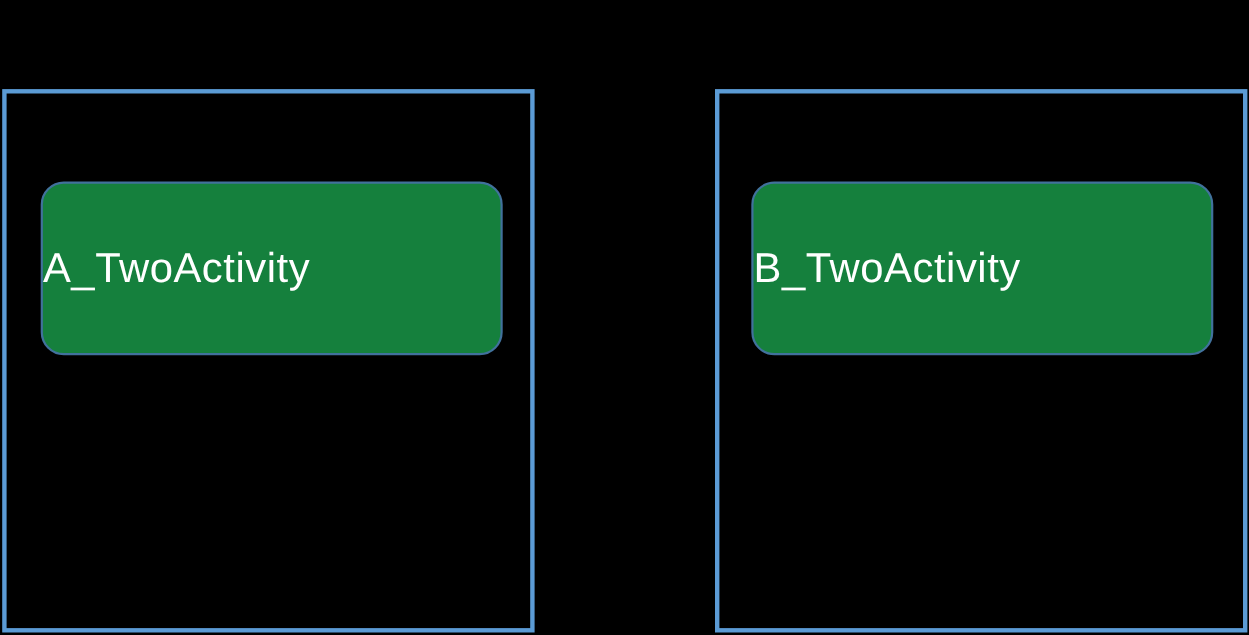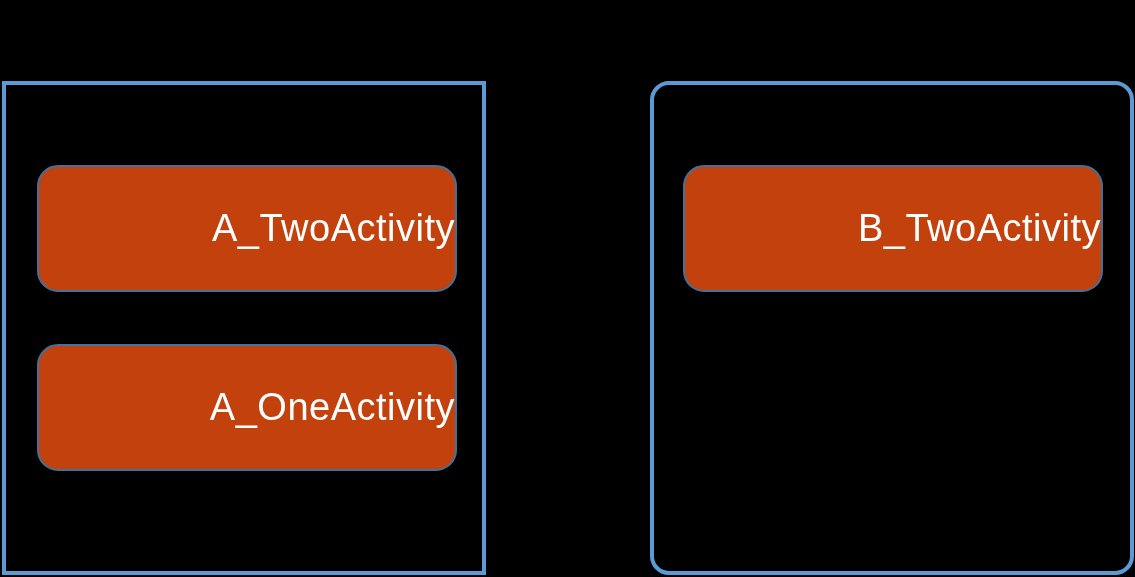--- a/index.html
+++ b/index.html
@@ -20,32 +20,32 @@
   .stack {
     position: absolute;
     top: 81px;
     width: 484px;
     height: 494px;
     border: 4px solid #5B9BD5;
     box-sizing: border-box;
     background: transparent;
   }
   .stack-a { left: 2px; }
-  .stack-b { left: 650px; border-radius: 19px; }
+  .stack-b { left: 650px; }
   .card {
     position: absolute;
     width: 420px;
-    height: 127px;
-    background: #c2410c;
+    height: 158px;
+    background: #15803d;
     border: 2px solid #41719C;
     border-radius: 21px;
     box-sizing: border-box;
     display: flex;
     align-items: center;
-    justify-content: flex-end;
+    justify-content: flex-start;
   }
   .stack-a .card { left: 31px; }
   .stack-b .card { left: 29px; }
   .card.top-card { top: 80px; }
   .card.bottom-card { top: 259px; }
   .card-label {
     color: #FFFFFF;
     font-size: 38px;
     font-weight: 400;
     letter-spacing: 0.5px;
@@ -55,23 +55,20 @@
 </style>
 </head>
 <body>
 
 <div class="canvas">
 
   <div class="stack stack-a">
     <div class="card top-card">
       <span class="card-label">A_TwoActivity</span>
     </div>
-    <div class="card bottom-card">
-      <span class="card-label">A_OneActivity</span>
-    </div>
   </div>
 
   <div class="stack stack-b">
     <div class="card top-card">
       <span class="card-label">B_TwoActivity</span>
     </div>
   </div>
 
 </div>
 

